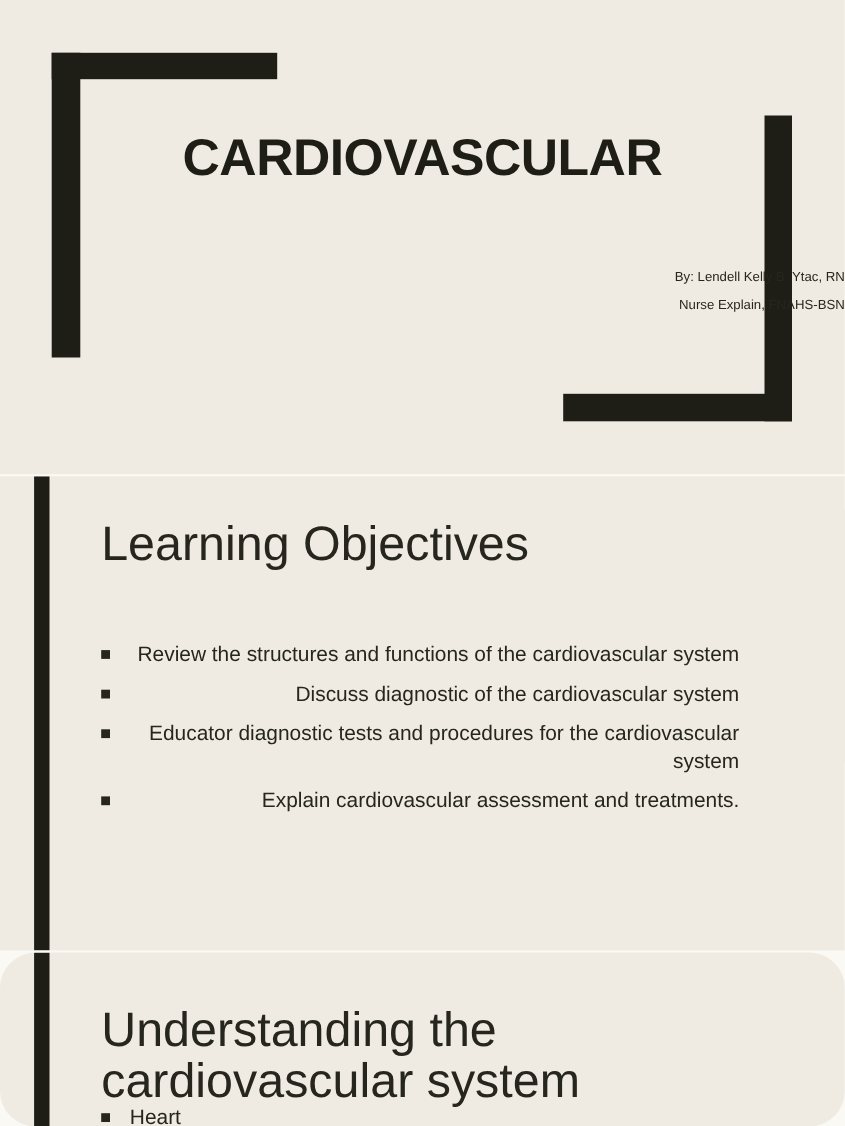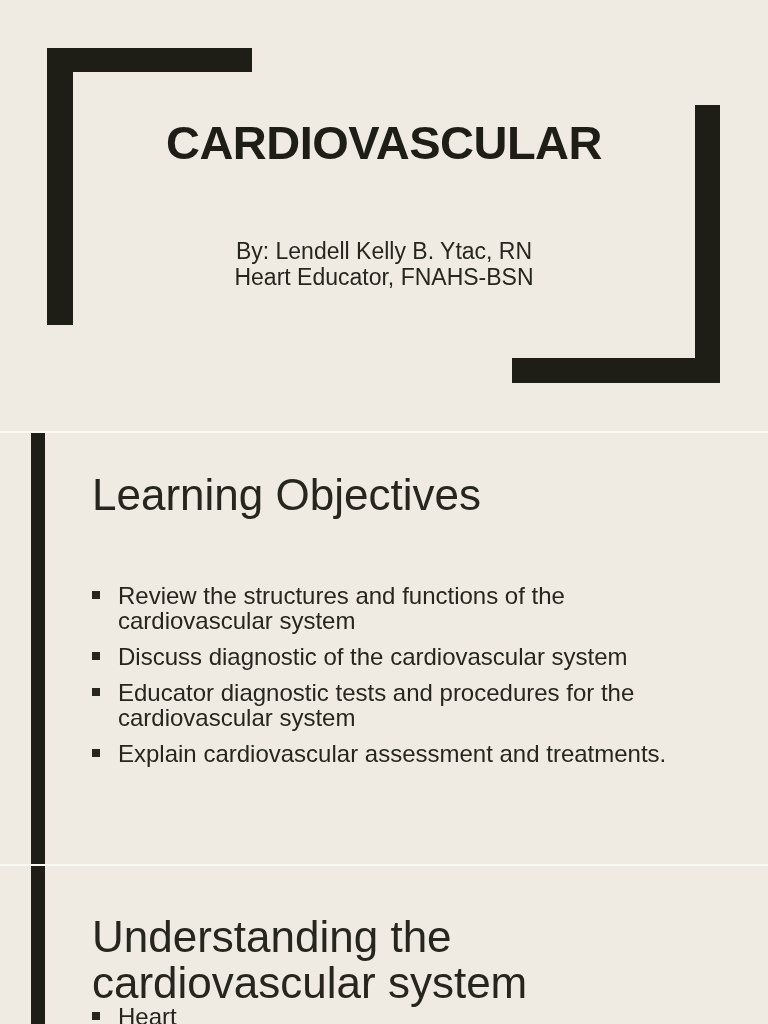--- a/index.html
+++ b/index.html
@@ -17,21 +17,21 @@
     overflow: hidden;
   }
   .slide {
     position: relative;
     width: 768px;
     background: var(--bg, #EFEBE2);
     overflow: hidden;
   }
   .slide-1 { height: 431px; }
   .slide-2 { height: 431px; margin-top: 2px; }
-  .slide-3 { height: 158px; margin-top: 2px; }
+  .slide-3 { height: 158px; margin-top: 2px; border-radius: 32px; }
 
   
   .bracket { position: absolute; background: var(--accent, #1E1E16); }
   .tl-h { left: 47px;  top: 48px;  width: 205px; height: 24px; }
   .tl-v { left: 47px;  top: 48px;  width: 26px;  height: 277px; }
   .br-v { left: 695px; top: 105px; width: 25px;  height: 278px; }
   .br-h { left: 512px; top: 358px; width: 208px; height: 25px; }
 
   .slide-title {
     position: absolute;
@@ -44,22 +44,22 @@
     line-height: 62px;
     font-weight: 700;
     letter-spacing: -0.5px;
     color: var(--accent, #1E1E16);
   }
   .slide-subtitle {
     position: absolute;
     top: 238px;
     left: 0;
     right: 0;
-    text-align: center;
-    font-size: 23px;
+    text-align: right;
+    font-size: 12px;
     line-height: 26px;
     color: var(--text, #26261E);
   }
 
   
   .accent-bar {
     position: absolute;
     left: 31px;
     top: 0;
     width: 14px;
@@ -86,23 +86,24 @@
     padding: 0;
     list-style: none;
     max-width: 580px;
   }
   .slide-2 .bullet-list { top: 150px; }
   .slide-3 .bullet-list { top: 138px; }
   .bullet-item {
     display: flex;
     align-items: flex-start;
     margin: 0 0 11px 0;
-    font-size: 24px;
+    font-size: 19px;
     line-height: 25px;
     color: var(--text, #26261E);
+    text-align: right;
   }
   .bullet-sq {
     flex: 0 0 auto;
     width: 8px;
     height: 8px;
     margin: 8px 18px 0 0;
     background: var(--text, #26261E);
   }
   .bullet-text { flex: 1 1 auto; }
 </style>
@@ -114,21 +115,21 @@
   <section class="slide slide-1">
     <div class="bracket tl-h"></div>
     <div class="bracket tl-v"></div>
     <div class="bracket br-v"></div>
     <div class="bracket br-h"></div>
     <h1 class="slide-title">
       <span>CARDIOVASCULAR</span><br>
     </h1>
     <div class="slide-subtitle">
       <div>By: Lendell Kelly B. Ytac, RN</div>
-      <div>Heart Educator, FNAHS-BSN</div>
+      <div>Nurse Explain, FNAHS-BSN</div>
     </div>
   </section>
 
   <section class="slide slide-2">
     <div class="accent-bar"></div>
     <h2 class="content-heading">Learning Objectives</h2>
     <ul class="bullet-list">
       <li class="bullet-item">
         <span class="bullet-sq"></span>
         <span class="bullet-text">Review the structures and functions of the cardiovascular system</span>

